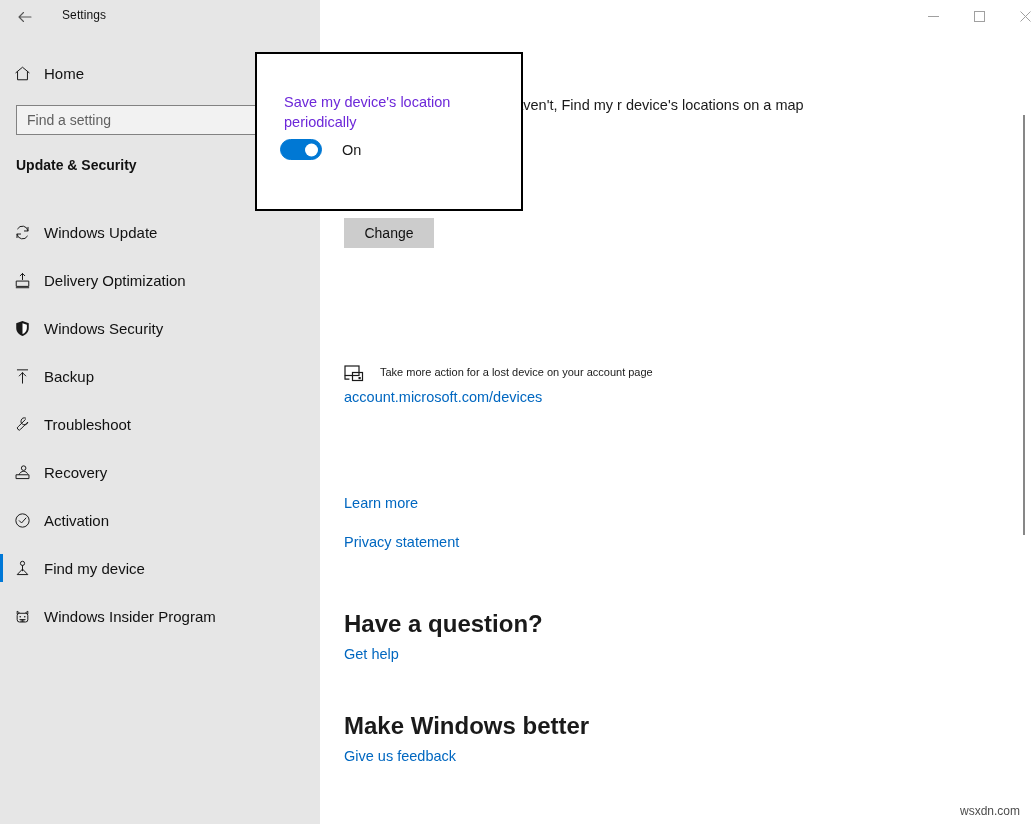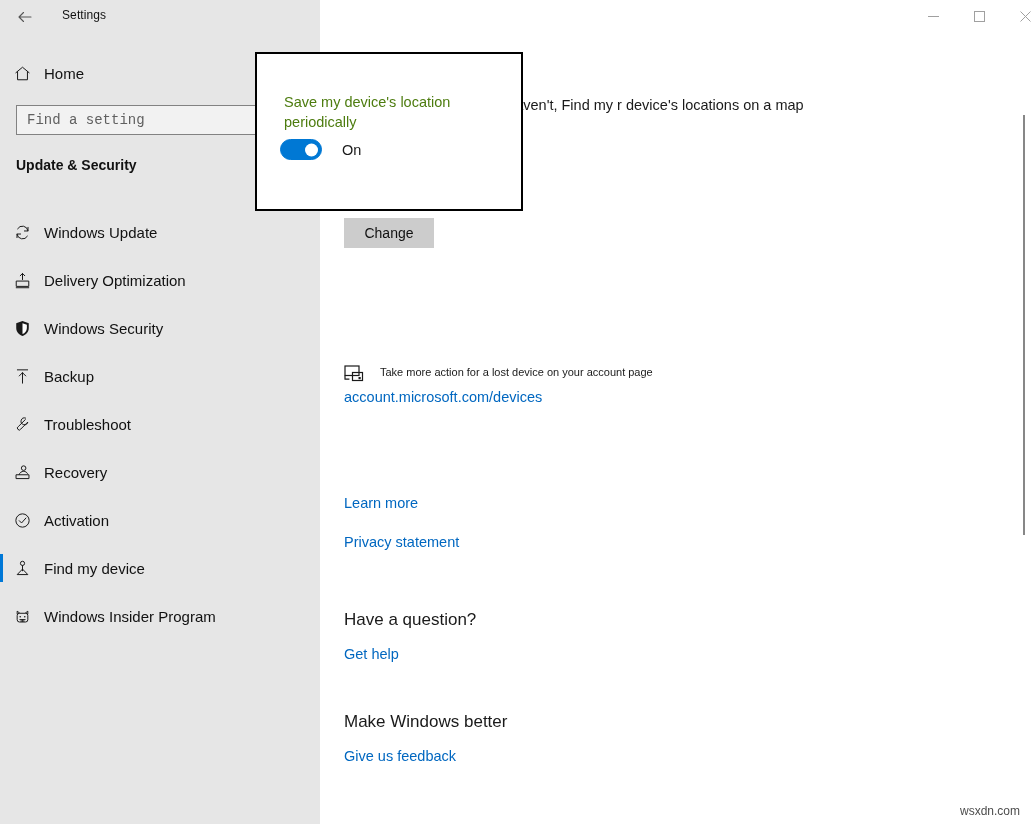--- a/index.html
+++ b/index.html
@@ -80,21 +80,21 @@
     width: 288px; height: 30px;
     background: #f2f2f2;
     border: 1px solid #828282;
     box-sizing: border-box;
     display: flex; align-items: center;
   }
   #search-input {
     border: 0;
     outline: 0;
     background: transparent;
-    font-family: Liberation Mono, monospace;
+    font-family: Liberation Sans, sans-serif;
     font-size: 14px;
     color: #111;
     padding: 0 10px;
     width: 100%;
     height: 100%;
   }
   #search-input::placeholder { color: #606060; opacity: 1; }
 
   #section-title {
     position: absolute;
@@ -194,23 +194,23 @@
     text-decoration: none;
     line-height: 20px;
   }
   #account-link {
     left: 24px; top: 387px;
   }
   #learn-more { left: 24px; top: 493px; }
   #privacy-statement { left: 24px; top: 532px; }
   .h-section {
     position: absolute;
-    font-size: 17px;
-    color: #1a1a1a;
-    font-weight: normal;
+    font-size: 24px;
+    color: #1a1a1a;
+    font-weight: bold;
     margin: 0;
   }
   #question-heading { left: 24px; top: 610px; }
   #get-help { left: 24px; top: 644px; }
   #better-heading { left: 24px; top: 712px; }
   #give-feedback { left: 24px; top: 746px; }
 
   
   #scrollbar-track {
     position: absolute;
@@ -238,21 +238,21 @@
     border: 2px solid #000000;
     box-sizing: border-box;
     z-index: 40;
   }
   #flyout-title {
     position: absolute;
     left: 27px; top: 38px;
     width: 210px;
     font-size: 14.5px;
     line-height: 20px;
-    color: #4d7c0f;
+    color: #6d28d9;
   }
   #flyout-toggle-row {
     position: absolute;
     left: 23px; top: 85px;
     display: flex;
     align-items: center;
   }
   #toggle-switch {
     position: relative;
     width: 42px; height: 21px;

